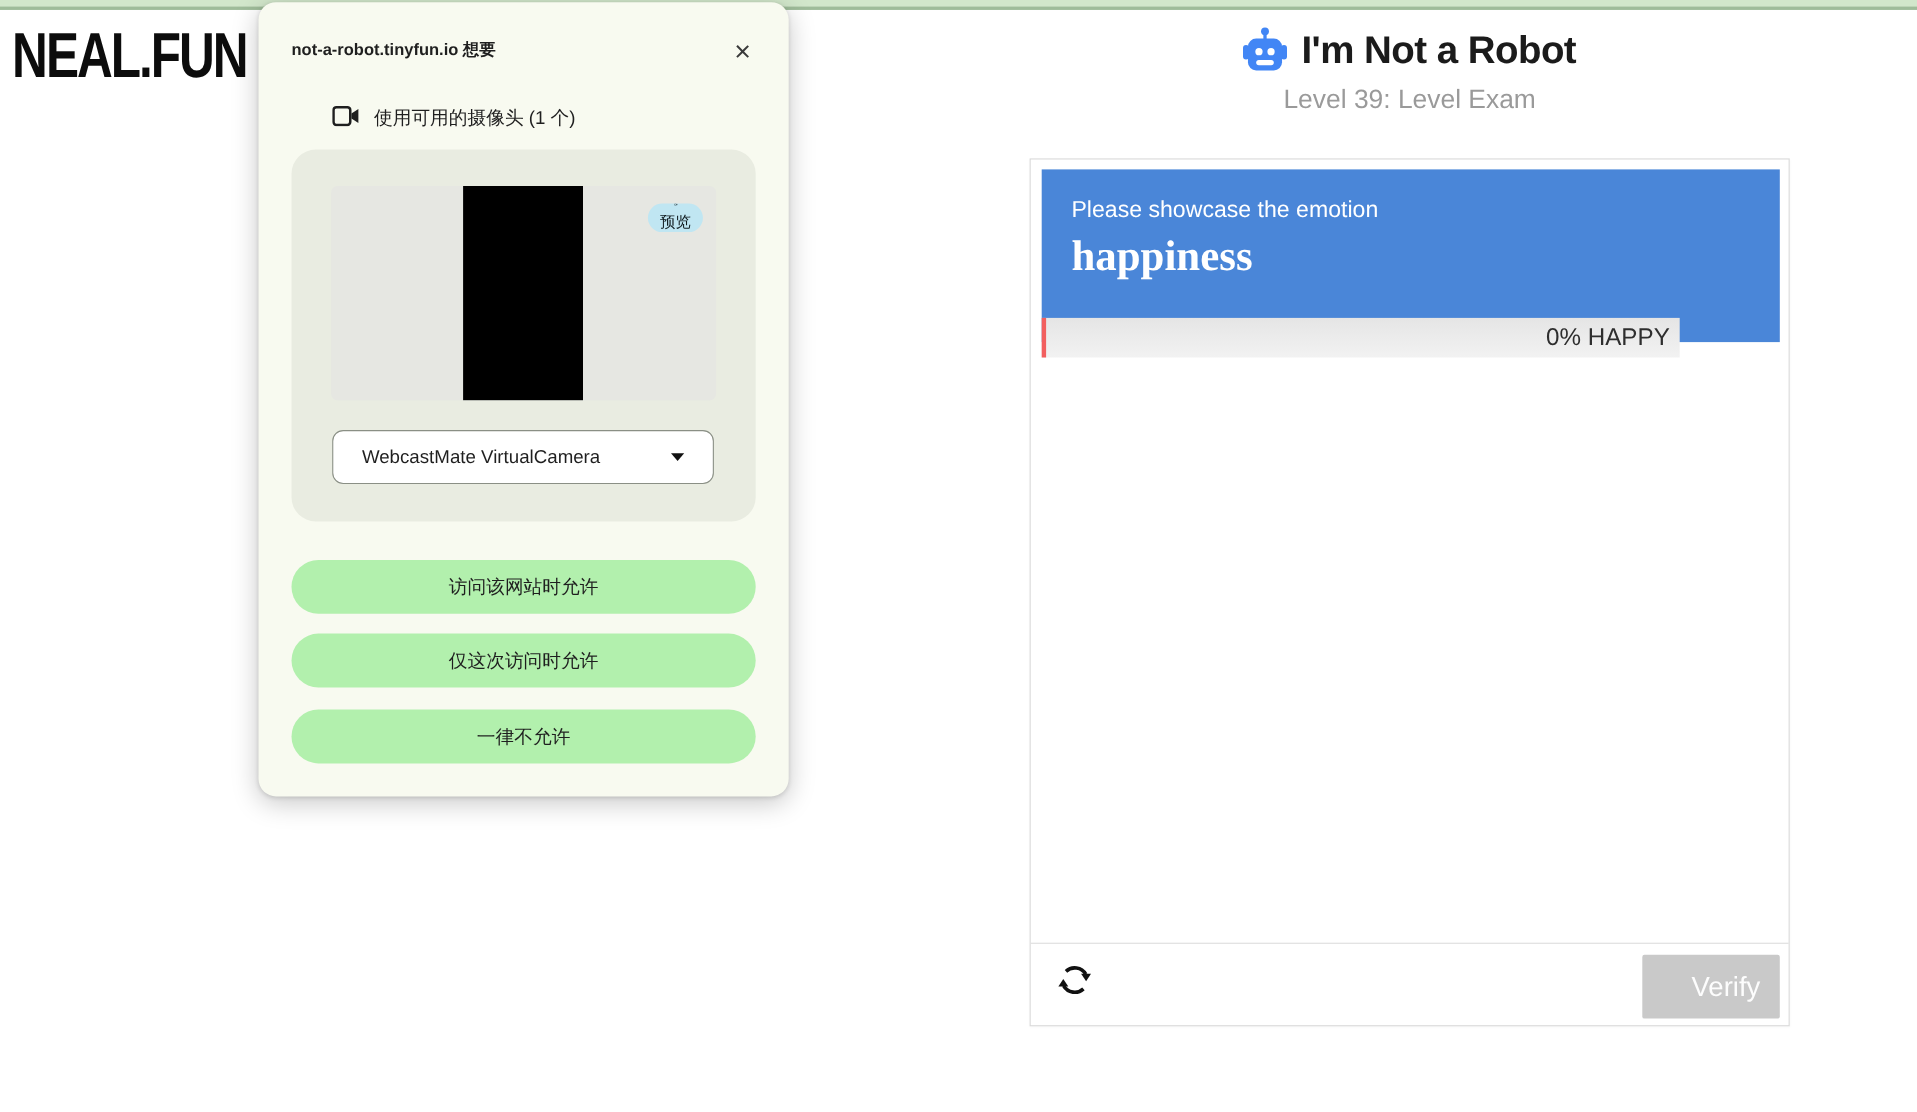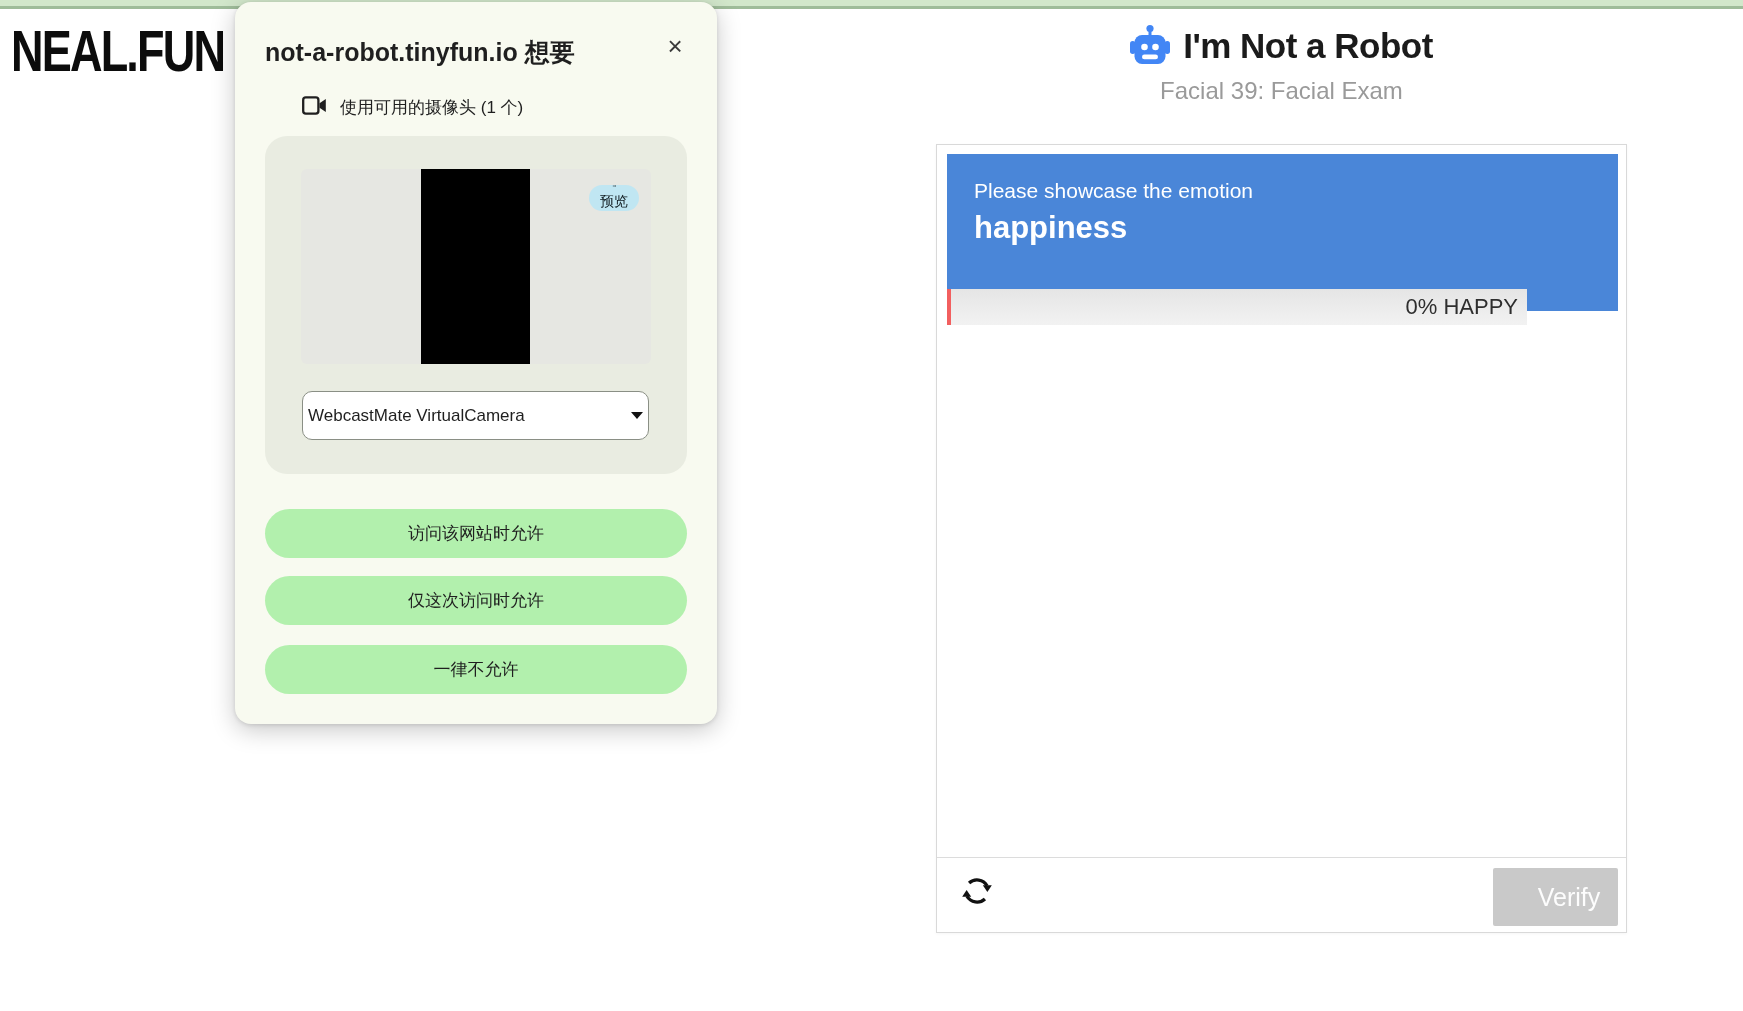--- a/index.html
+++ b/index.html
@@ -13,39 +13,39 @@
 
   
   .logo { position:absolute; left:11px; top:18px; font-size:49px; font-weight:700;
           color:#0c0c0c; letter-spacing:-2px; transform:scale(0.92,1.18);
           transform-origin:left top; cursor:pointer; }
 
   
   .dialog { position:absolute; left:235px; top:2px; width:482px; height:722px;
             background:#f8faf0; border-radius:16px;
             box-shadow:0 6px 24px rgba(0,0,0,.22), 0 1px 4px rgba(0,0,0,.12); z-index:5; }
-  .dialog-title { position:absolute; left:30px; top:34px; font-size:25px; font-weight:700; color:#1f1f1f; }
+  .dialog-title { position:absolute; left:30px; top:34px; font-size:15px; font-weight:700; color:#1f1f1f; }
   .dialog-close { position:absolute; right:26px; top:28px; width:32px; height:32px; border:none;
                   background:transparent; font-size:26px; line-height:32px; color:#3a3a3a;
                   cursor:pointer; text-align:center; }
   .perm-row { position:absolute; left:30px; top:94px; display:flex; align-items:flex-start; gap:13px;padding-left:37px; }
   .perm-row svg { flex:0 0 auto; }
   .perm-label { font-size:17px; color:#1f1f1f; }
 
   .preview-box { position:absolute; left:30px; top:134px; width:422px; height:338px;
                  background:#e9ece1; border-radius:22px; }
   .video { position:absolute; left:36px; top:33px; width:350px; height:195px;
            background:#e6e7e2; border-radius:6px; overflow:hidden; }
   .video-black { position:absolute; left:120px; top:0; width:109px; height:195px; background:#000; }
   .preview-badge { position:absolute; right:12px; top:16px; height:26px; padding:0 11px;
                    background:#c0e6f2; border-radius:13px; display:flex; align-items:center; gap:6px;flex-direction:column; }
   .preview-badge span { font-size:14px; color:#0f1a1e; }
   .cam-select { position:absolute; left:37px; top:255px; width:347px; height:49px; background:#fff;
                 border:1px solid #8a8f85; border-radius:10px; display:flex; align-items:center;
-                padding:0 5px; cursor:pointer; }
+                padding:0 26px; cursor:pointer; }
   .cam-select .val { font-size:17px; color:#1f1f1f; flex:1; }
   .caret { width:0; height:0; border-left:6px solid transparent; border-right:6px solid transparent;
            border-top:7px solid #111; }
 
   .green-btn { position:absolute; left:30px; width:422px; height:49px; border:none;
                background:#b2f0ad; border-radius:25px; font-size:17px; color:#1f1f1f;
                font-family:inherit; cursor:pointer; }
   .b1 { top:507px; } .b2 { top:574px; } .b3 { top:643px; }
 
   
@@ -53,21 +53,21 @@
   .title-row { display:flex; align-items:center; justify-content:center; gap:13px; }
   .game-title { font-size:35px; font-weight:700; color:#1b1b1b; letter-spacing:-0.5px; }
   .game-subtitle { margin-top:9px; font-size:24px; color:#9a9a9a; }
 
   
   .card { position:absolute; left:936px; top:144px; width:691px; height:789px; background:#fff;
           border:1px solid #d9d9d9; box-shadow:0 1px 3px rgba(0,0,0,.04); }
   .banner { position:absolute; left:10px; top:9px; width:671px; height:157px; background:#4a86d8;
             color:#fff; padding:25px 0 0 27px; }
   .banner-line1 { font-size:21px; font-weight:400; }
-  .banner-emotion { margin-top:7px; font-size:31px; font-weight:700; }
+  .banner-emotion { margin-top:7px; font-size:39px; font-weight:700;font-family:Liberation Serif, serif; }
 
   .progress { position:absolute; left:10px; top:144px; width:580px; height:36px;
               background:linear-gradient(#e5e5e5,#f2f2f2); }
   .progress-marker { position:absolute; left:0; top:0; width:4px; height:36px; background:#f25f5f; }
   .progress-label { position:absolute; right:9px; top:0; height:36px; line-height:36px;
                     font-size:22px; color:#2e2e2e; }
 
   .cam-message { position:absolute; left:0; top:379px; width:100%; text-align:center;
                  font-size:24px; line-height:37px; color:#050505; }
 
@@ -129,21 +129,21 @@
         <rect x="18.5" y="6.5" width="3" height="5.5" fill="#4286f5"></rect>
         <rect x="0" y="17" width="5.5" height="13" rx="2.7" fill="#4286f5"></rect>
         <rect x="34.5" y="17" width="5.5" height="13" rx="2.7" fill="#4286f5"></rect>
         <rect x="4.5" y="11" width="31" height="29" rx="7.5" fill="#4286f5"></rect>
         <circle cx="14.5" cy="23" r="3.3" fill="#ffffff"></circle>
         <circle cx="25.5" cy="23" r="3.3" fill="#ffffff"></circle>
         <rect x="12" y="30.5" width="16" height="4.8" rx="2.4" fill="#ffffff"></rect>
       </svg>
       <span class="game-title">I'm Not a Robot</span>
     </div>
-    <div class="game-subtitle">Facial 39: Facial Exam</div>
+    <div class="game-subtitle">Level 39: Level Exam</div>
   </div>
 
   <div class="card">
     <div class="banner">
       <div class="banner-line1">Please showcase the emotion</div>
       <div class="banner-emotion">happiness</div>
     </div>
 
     <div class="progress">
       <div class="progress-marker"></div>

